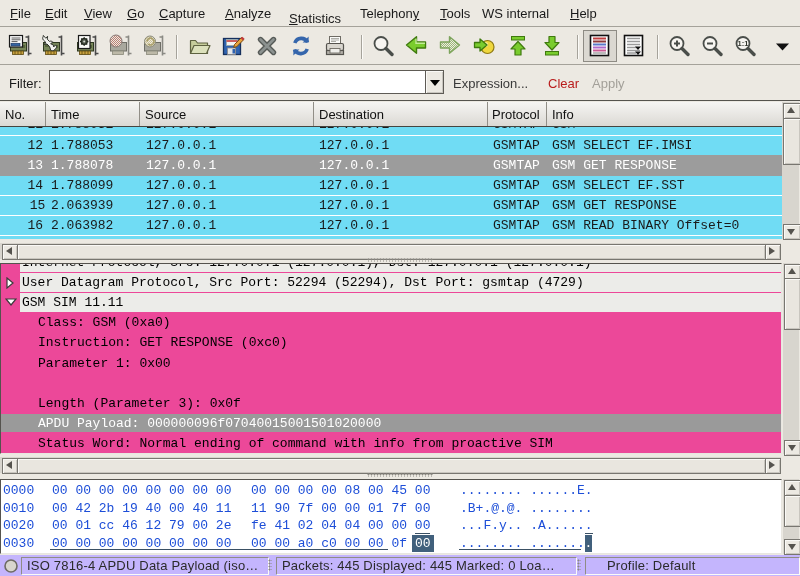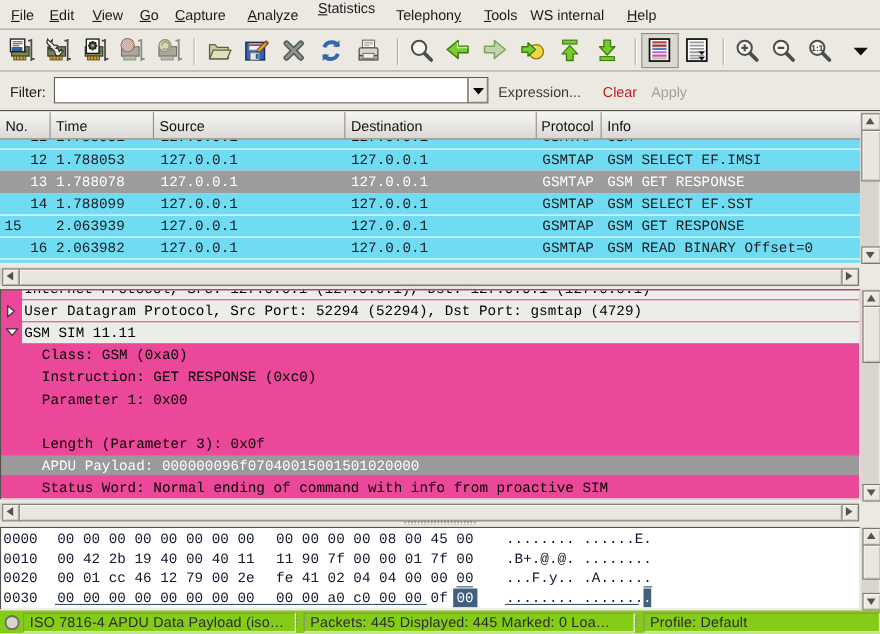--- a/index.html
+++ b/index.html
@@ -9,34 +9,34 @@
 .cell{position:absolute;top:0;height:19px;line-height:19.5px;font-family:"Liberation Mono",monospace;font-size:13px;white-space:pre}
 .hdrsep{position:absolute;top:1px;height:24px;width:1px;background:#918E87}
 .hdrlbl{position:absolute;top:1px;height:24px;line-height:25px;font-size:13px;color:#111}
 .trough{background:#D8D5CE}
 .sbtn{position:absolute;background:#ECE9E2;border:1px solid #787670;box-shadow:inset 1px 1px 0 #FAF9F6, inset -1px -1px 0 #C9C6BF}
 .thumb{position:absolute;background:#E9E6DF;border:1px solid #787670;box-shadow:inset 1px 1px 0 #FAF9F6, inset -1px -1px 0 #C9C6BF}
 .arr{position:absolute;width:0;height:0}
 .dline{position:absolute;left:0;width:800px;height:1px;background:#A5A29A}
 .band{position:absolute;left:19px;width:762px;height:19px;background:#ECECE9}
 .drow{position:absolute;height:20px;line-height:20px;font-family:"Liberation Mono",monospace;font-size:13px;white-space:pre;color:#000}
-.hx{position:absolute;height:17px;line-height:17.5px;font-family:"Liberation Mono",monospace;font-size:13px;white-space:pre;color:#0f172a}
+.hx{position:absolute;height:17px;line-height:17.5px;font-family:"Liberation Mono",monospace;font-size:13px;white-space:pre;color:#1d4ed8}
 .sb-box{position:absolute;top:2px;height:16px;letter-spacing:0.2px;border:1px solid;border-color:#8F8C85 #FBFAF7 #FBFAF7 #8F8C85;line-height:16px;color:#2b2b2b;white-space:nowrap;overflow:hidden}
 .grip{position:absolute;width:4px;background-image:radial-gradient(circle,#8a8781 0.9px,rgba(0,0,0,0) 1.1px);background-size:3px 3px}
 </style></head>
 <body>
 
 <div class="abs" id="menubar" style="left:0;top:0;width:800px;height:26px;background:#ECE9E2">
 <span class="abs" style="left:10px;top:6px"><u>F</u>ile</span>
 <span class="abs" style="left:45px;top:6px"><u>E</u>dit</span>
 <span class="abs" style="left:84px;top:6px"><u>V</u>iew</span>
 <span class="abs" style="left:127px;top:6px"><u>G</u>o</span>
 <span class="abs" style="left:159px;top:6px"><u>C</u>apture</span>
 <span class="abs" style="left:225px;top:6px"><u>A</u>nalyze</span>
-<span class="abs" style="left:289px;top:0"><u>S</u>tatistics</span>
+<span class="abs" style="left:289px;top:11px"><u>S</u>tatistics</span>
 <span class="abs" style="left:360px;top:6px">Telephon<u>y</u></span>
 <span class="abs" style="left:440px;top:6px"><u>T</u>ools</span>
 <span class="abs" style="left:482px;top:6px">WS internal</span>
 <span class="abs" style="left:570px;top:6px"><u>H</u>elp</span>
 </div>
 <div class="dline" style="top:26px"></div>
 
 <div class="abs" id="toolbar" style="left:0;top:27px;width:800px;height:37px">
 <svg width="800" height="37" style="position:absolute;left:0;top:0">
 <defs>
@@ -283,21 +283,21 @@
    </div>
    <div class="row" style="top:49px">
      <span class="cell" style="left:0;width:43px;text-align:right">14</span>
      <span class="cell" style="left:51px">1.788099</span>
      <span class="cell" style="left:146px">127.0.0.1</span>
      <span class="cell" style="left:319px">127.0.0.1</span>
      <span class="cell" style="left:493px">GSMTAP</span>
      <span class="cell" style="left:552px">GSM SELECT EF.SST</span>
    </div>
    <div class="row" style="top:69px">
-     <span class="cell" style="left:4px;width:43px;text-align:left">15</span>
+     <span class="cell" style="left:16px;width:43px;text-align:center">15</span>
      <span class="cell" style="left:51px">2.063939</span>
      <span class="cell" style="left:146px">127.0.0.1</span>
      <span class="cell" style="left:319px">127.0.0.1</span>
      <span class="cell" style="left:493px">GSMTAP</span>
      <span class="cell" style="left:552px">GSM GET RESPONSE</span>
    </div>
    <div class="row" style="top:89px">
      <span class="cell" style="left:0;width:43px;text-align:right">16</span>
      <span class="cell" style="left:51px">2.063982</span>
      <span class="cell" style="left:146px">127.0.0.1</span>
@@ -389,22 +389,22 @@
  <div class="abs" style="left:458px;top:68.5px;width:122px;height:1.5px;background:#3A5064"></div>
 </div>
 
 <div class="abs trough" style="left:783px;top:479px;width:16px;height:75px"></div>
 <div class="sbtn" style="left:783.5px;top:480px;width:15px;height:14px"></div>
 <div class="arr" style="left:787.5px;top:484px;border-left:4px solid transparent;border-right:4px solid transparent;border-bottom:6px solid #55534E"></div>
 <div class="thumb" style="left:783.5px;top:494.5px;width:15px;height:30px"></div>
 <div class="sbtn" style="left:783.5px;top:539px;width:15px;height:14px"></div>
 <div class="arr" style="left:787.5px;top:544px;border-left:4px solid transparent;border-right:4px solid transparent;border-top:6px solid #55534E"></div>
 
-<div class="abs" style="left:0;top:555px;width:800px;height:21px;background:#84cc16">
+<div class="abs" style="left:0;top:555px;width:800px;height:21px;background:#c4b5fd">
  <svg class="abs" style="left:3px;top:3px" width="16" height="16">
       <circle cx="8" cy="8" r="6" fill="#D8D5CE" stroke="#6E6B64" stroke-width="1.6"></circle>
     </svg>
  <div class="sb-box" style="left:21px;width:246px"><span style="margin-left:5px">ISO 7816-4 APDU Data Payload (iso…</span></div>
  <div class="grip" style="left:268px;top:4px;height:12px"></div>
  <div class="sb-box" style="left:276px;width:299px"><span style="margin-left:5px">Packets: 445 Displayed: 445 Marked: 0 Loa…</span></div>
  <div class="grip" style="left:577px;top:4px;height:12px"></div>
- <div class="sb-box" style="left:585px;width:213px"><span style="margin-left:5px">Profile: Default</span></div>
+ <div class="sb-box" style="left:585px;width:213px"><span style="margin-left:21px">Profile: Default</span></div>
 </div>
 
 </body></html>

